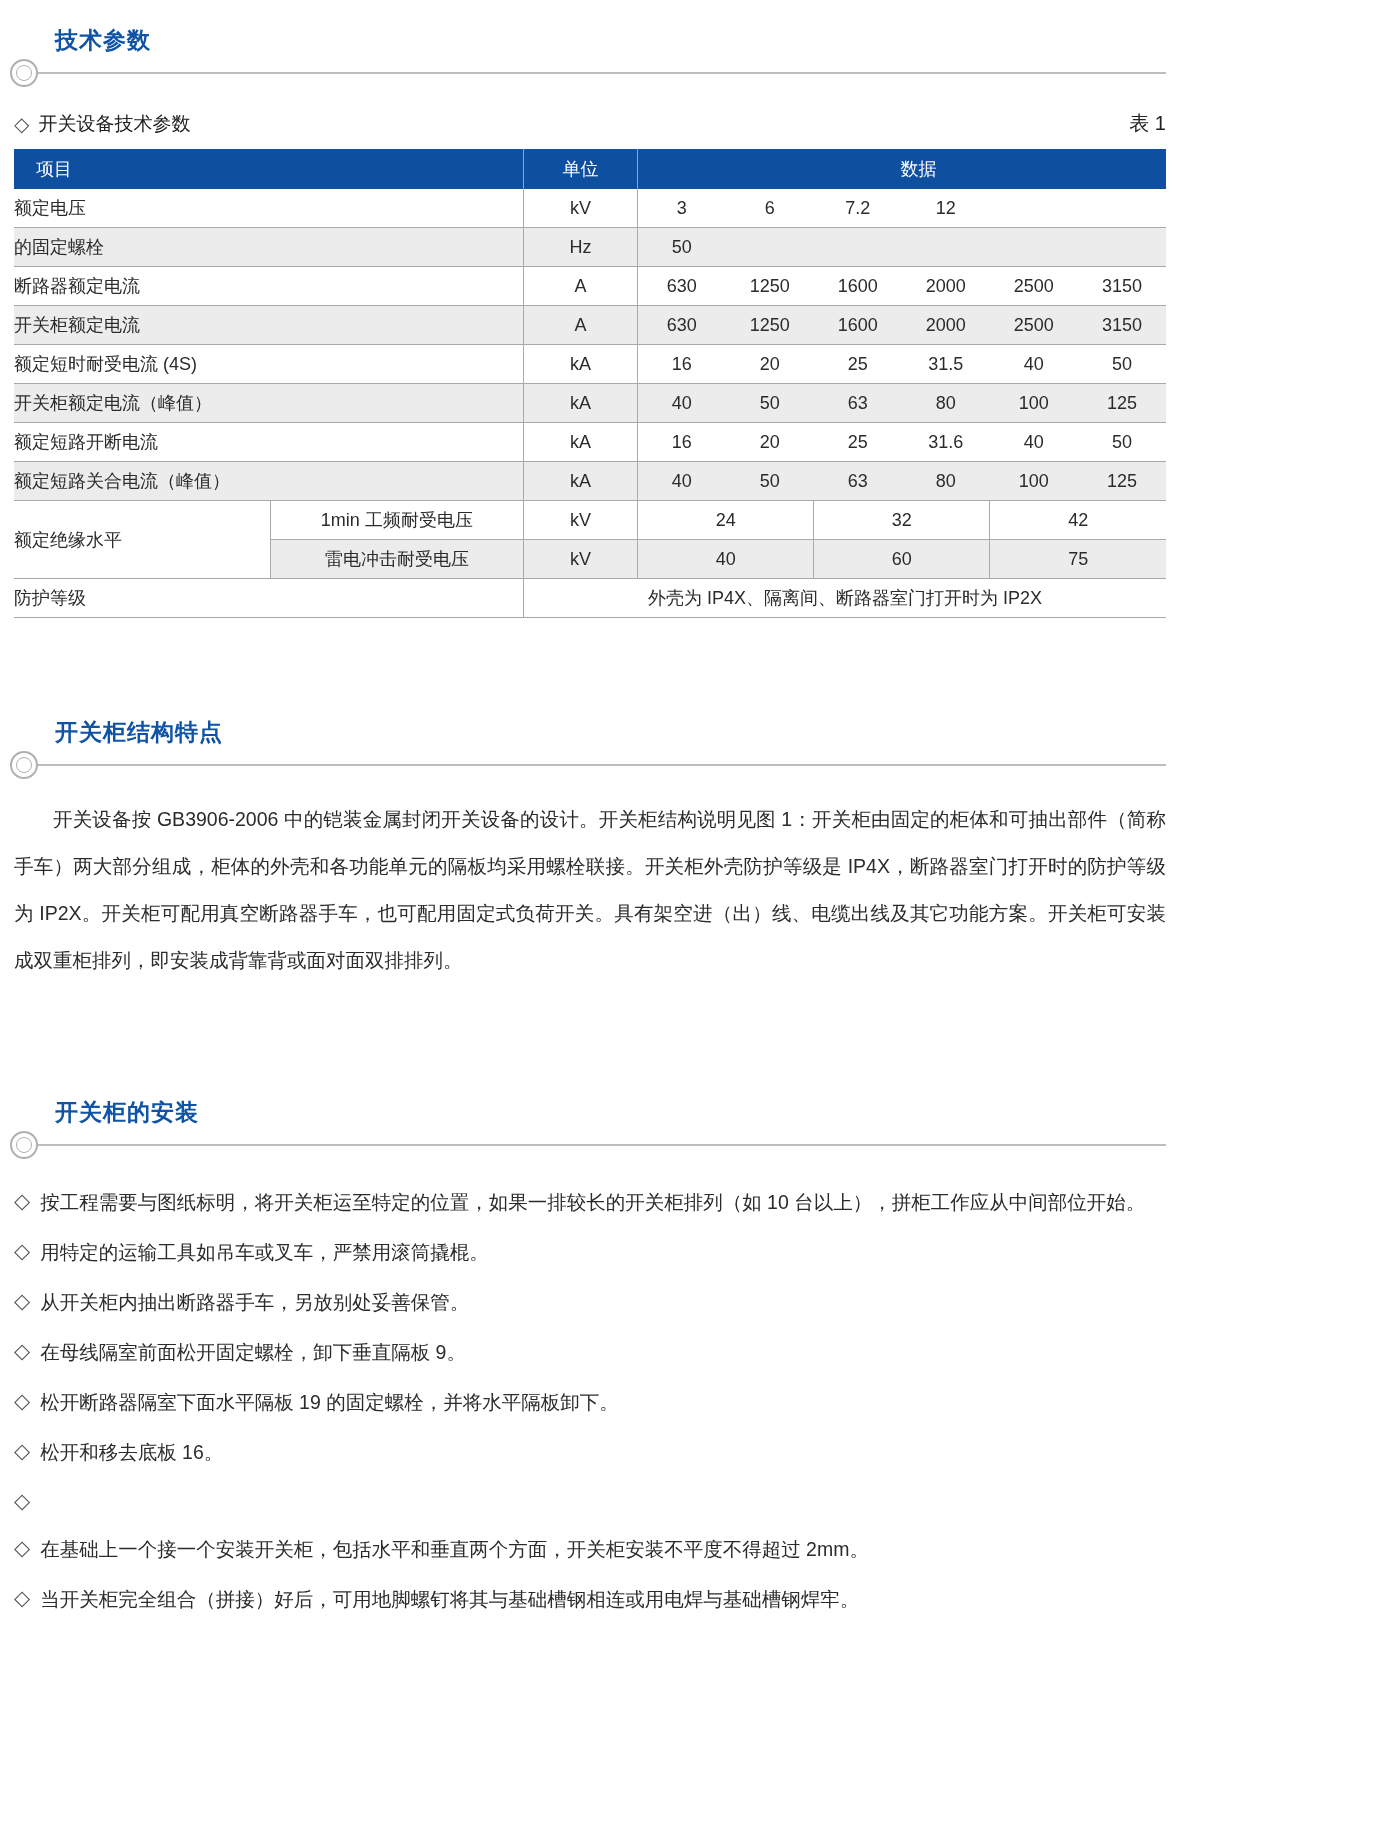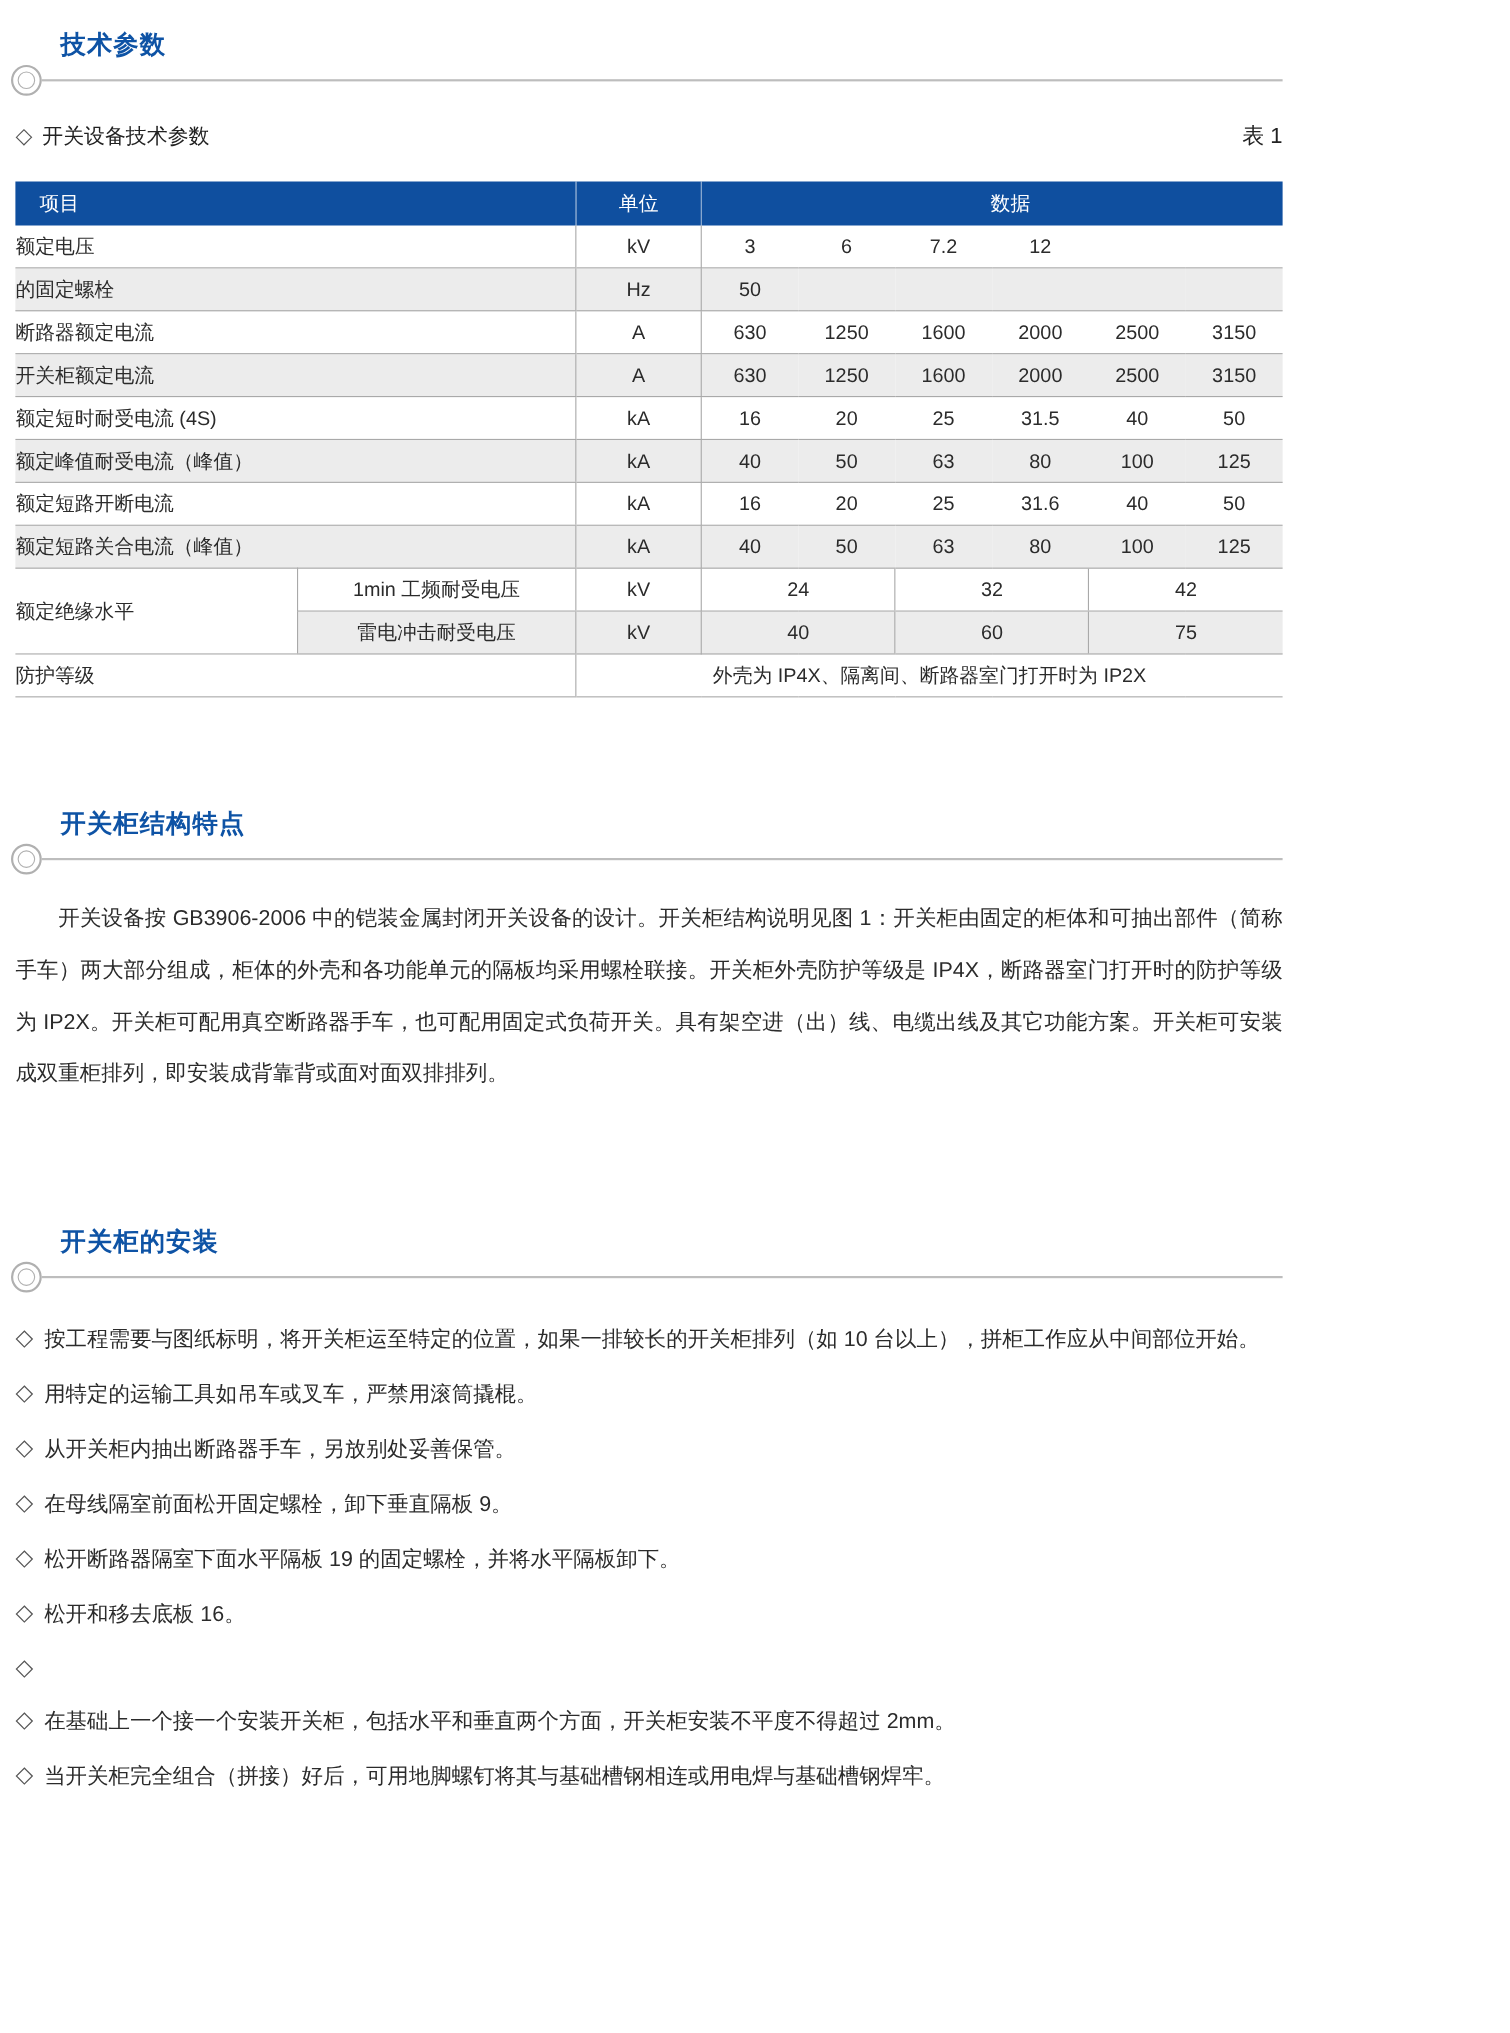--- a/index.html
+++ b/index.html
@@ -16,21 +16,21 @@
   .ring::after{content:"";width:14px;height:14px;border:1px solid #b0b0b0;border-radius:50%;}
   .rule .line{flex:1;height:2px;background:#bdbdbd;}
 
   
   .subhead-row{display:flex;justify-content:space-between;align-items:center;margin-top:22px;font-size:19px;color:#222;}
   .dia{margin-right:9px;font-size:20px;color:#555;line-height:1;}
   .subhead-left{display:flex;align-items:center;}
   .table-label{font-size:20px;color:#222;}
 
   
-  table.spec{width:100%;border-collapse:collapse;table-layout:fixed;margin-top:28px;font-size:18px;}
+  table.spec{width:100%;border-collapse:collapse;table-layout:fixed;margin-top:12px;font-size:18px;}
   table.spec th{background:var(--header_bg,#0F4F9F);color:#ffffff;font-weight:400;height:38px;font-size:18px;}
   th.th-item{text-align:left;padding-left:22px;}
   th.th-unit{text-align:center;border-left:1px solid rgba(255,255,255,.5);border-right:1px solid rgba(255,255,255,.5);}
   th.th-data{text-align:center;padding-left:34px;}
   table.spec td{height:38px;padding:0;border-bottom:1px solid #a9a9a9;vertical-align:middle;}
   tr.alt td{background:var(--row_alt,#ECECEC);}
   td.c-item{text-align:left;padding-left:22px;}
   td.c-unit{text-align:center;border-left:1px solid #a9a9a9;border-right:1px solid #a9a9a9;}
   td.c-val{text-align:center;}
   td.c-sub{text-align:center;border-left:1px solid #a9a9a9;}
@@ -130,21 +130,21 @@
         <td colspan="2" class="c-item">额定短时耐受电流 (4S)</td>
         <td class="c-unit">kA</td>
         <td class="c-val">16</td>
         <td class="c-val">20</td>
         <td class="c-val">25</td>
         <td class="c-val">31.5</td>
         <td class="c-val">40</td>
         <td class="c-val">50</td>
       </tr>
       <tr class="alt">
-        <td colspan="2" class="c-item">额定峰值耐受电流（峰值）</td>
+        <td colspan="2" class="c-item">开关柜额定电流（峰值）</td>
         <td class="c-unit">kA</td>
         <td class="c-val">40</td>
         <td class="c-val">50</td>
         <td class="c-val">63</td>
         <td class="c-val">80</td>
         <td class="c-val">100</td>
         <td class="c-val">125</td>
       </tr>
       <tr>
         <td colspan="2" class="c-item">额定短路开断电流</td>

